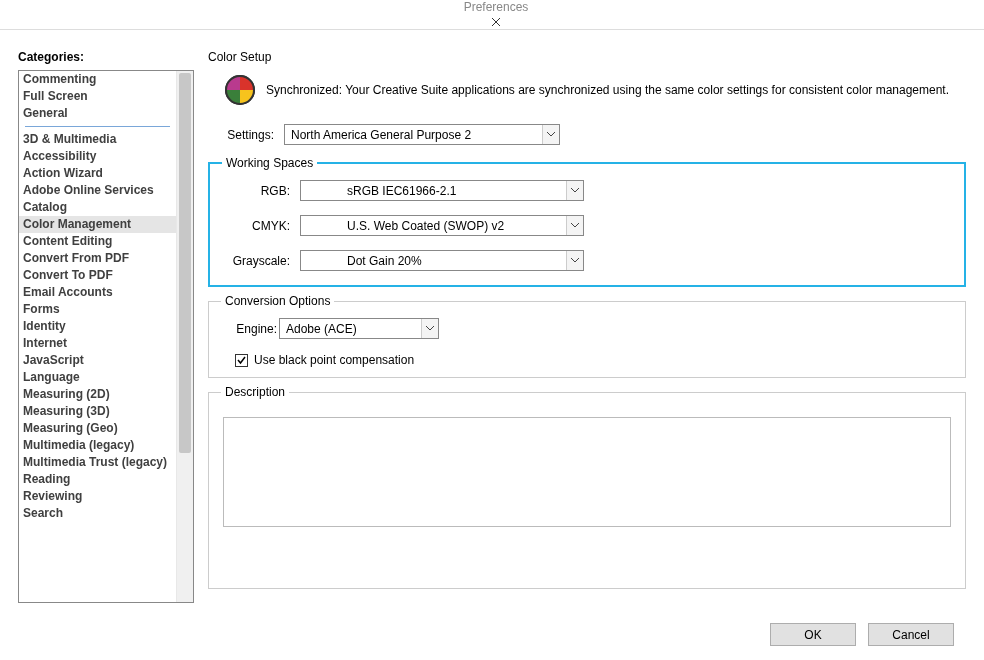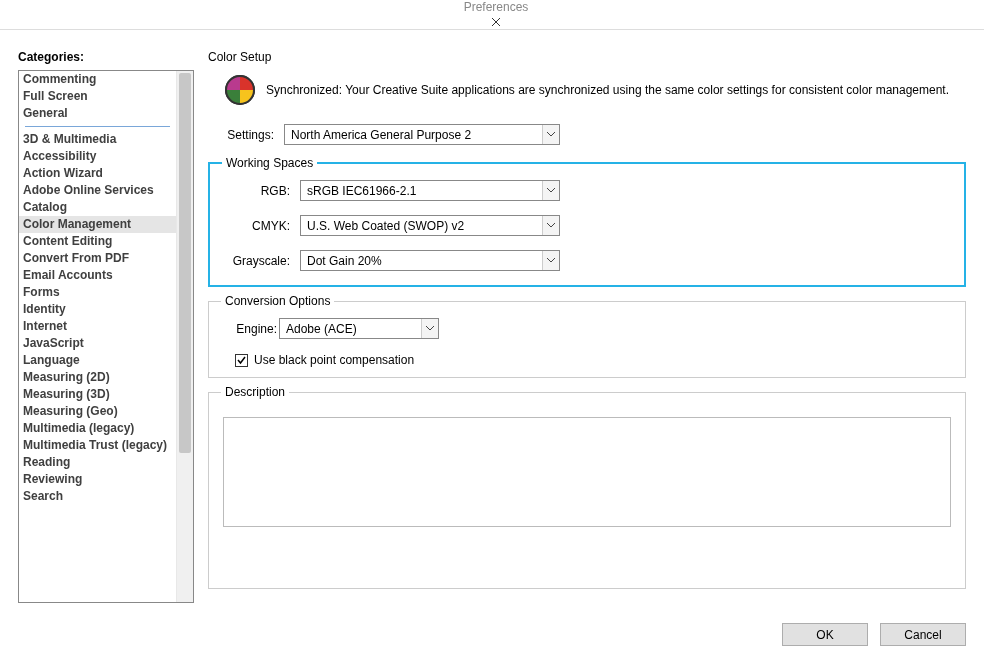--- a/index.html
+++ b/index.html
@@ -31,32 +31,32 @@
 .select .value { flex: 1; padding: 0 6px; white-space: nowrap; overflow: hidden; }
 .select .arrow-btn { width: 17px; height: 19px; border-left: 1px solid #ccc; background: #f4f4f4; display: flex; align-items: center; justify-content: center; }
 .select .arrow-btn svg { width: 8px; height: 5px; }
 
 .fieldset { border: 1px solid #ccc; padding: 16px 14px 10px 14px; margin-bottom: 14px; position: relative; }
 .fieldset.highlight { border: 2px solid #25b2e6; }
 .fieldset .legend { position: absolute; top: -8px; left: 12px; background: #fff; padding: 0 4px; }
 .ws-row { display: flex; align-items: center; margin-bottom: 14px; }
 .ws-row:last-child { margin-bottom: 4px; }
 .ws-row .label { width: 66px; text-align: right; margin-right: 10px; }
-.ws-row .select { width: 260px; }
+.ws-row .select { width: 284px; padding-left: 40px; }
 
 .co-row { display: flex; align-items: center; margin-bottom: 14px; }
 .co-row .label { width: 54px; text-align: right; margin-right: 2px; }
 .co-row .select { width: 160px; }
 .check-row { display: flex; align-items: center; gap: 6px; margin-left: 12px; }
 .checkbox { width: 13px; height: 13px; border: 1px solid #333; display: flex; align-items: center; justify-content: center; }
 .checkbox svg { width: 9px; height: 9px; }
 
 .desc-box { border: 1px solid #bbb; height: 110px; margin-top: 8px; background: #fff; }
 
-.buttons { display: flex; justify-content: flex-end; gap: 12px; padding: 8px 18px 14px 0; }
+.buttons { display: flex; justify-content: flex-end; gap: 12px; padding: 8px 30px 14px 0; }
 .btn { width: 86px; height: 23px; background: #e1e1e1; border: 1px solid #adadad; display: flex; align-items: center; justify-content: center; cursor: default; }
 </style>
 </head>
 <body>
 
 <div class="window">
   <div class="titlebar">
     <span>Preferences</span>
     <div class="close">
       <svg viewBox="0 0 10 10">
@@ -75,20 +75,21 @@
             <div class="item">General</div>
             <div class="divider"></div>
             <div class="item">3D &amp; Multimedia</div>
             <div class="item">Accessibility</div>
             <div class="item">Action Wizard</div>
             <div class="item">Adobe Online Services</div>
             <div class="item">Catalog</div>
             <div class="item selected">Color Management</div>
             <div class="item">Content Editing</div>
             <div class="item">Convert From PDF</div>
+            <div class="item">Convert To PDF</div>
             <div class="item">Email Accounts</div>
             <div class="item">Forms</div>
             <div class="item">Identity</div>
             <div class="item">Internet</div>
             <div class="item">JavaScript</div>
             <div class="item">Language</div>
             <div class="item">Measuring (2D)</div>
             <div class="item">Measuring (3D)</div>
             <div class="item">Measuring (Geo)</div>
             <div class="item">Multimedia (legacy)</div>

